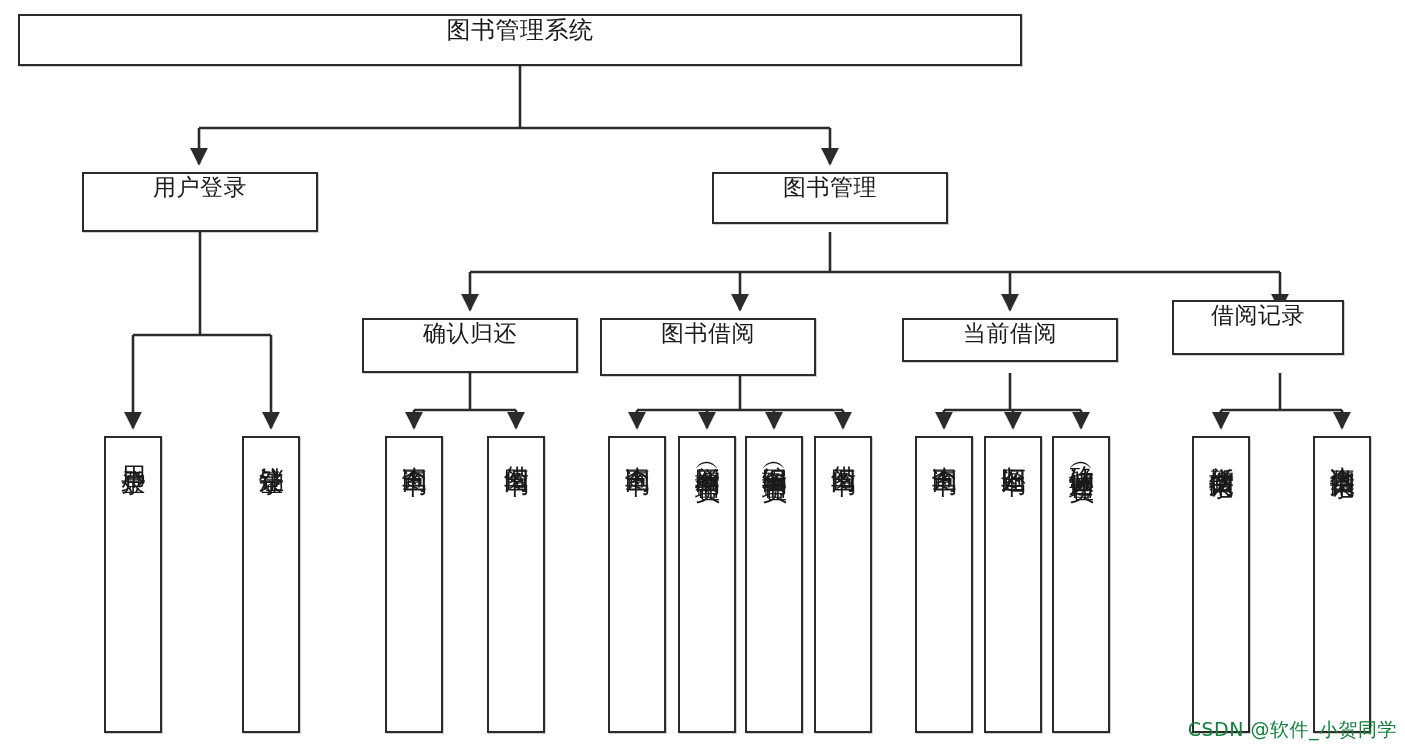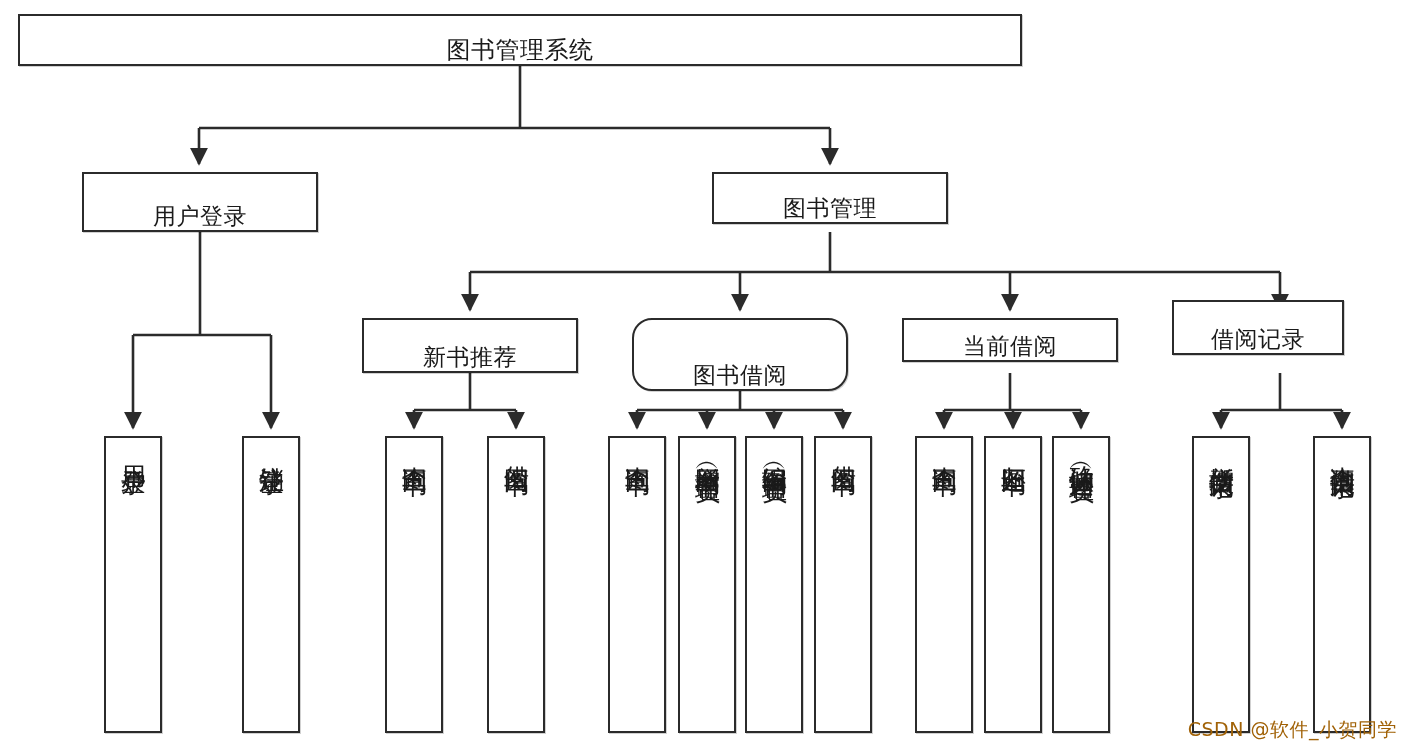--- a/index.html
+++ b/index.html
@@ -25,21 +25,21 @@
     width: 1405px;
     height: 747px;
     pointer-events: none;
   }
   .node {
     position: absolute;
     box-sizing: border-box;
     border: 2.5px solid #2b2b2b;
     background: #ffffff;
     display: flex;
-    align-items: flex-end;
+    align-items: flex-start;
     justify-content: center;
     color: #1a1a1a;
     box-shadow: 1px 1px 0 rgba(0,0,0,0.18);
   }
   .node .label {
     display: block;
     text-align: center;
     line-height: 1.18;
     letter-spacing: 0.5px;
   }
@@ -66,21 +66,21 @@
     white-space: nowrap;
   }
   .node.vert.tall .label {
     font-size: 25px;
   }
   #watermark {
     position: absolute;
     right: 8px;
     bottom: 4px;
     font-size: 19px;
-    color: #a16207;
+    color: #15803d;
     letter-spacing: 0.5px;
     white-space: nowrap;
     font-family: "DejaVu Sans", "Liberation Sans", sans-serif;
   }
 </style>
 </head>
 <body>
 
 <div id="canvas">
 
@@ -140,23 +140,23 @@
   </div>
 
   <div class="node horiz" id="node-l1-0" style="left: 82px; top: 172px; width: 236px; height: 60px;">
     <span class="label">用户登录</span>
   </div>
   <div class="node horiz" id="node-l1-1" style="left: 712px; top: 172px; width: 236px; height: 52px;">
     <span class="label">图书管理</span>
   </div>
 
   <div class="node horiz" id="node-l2-0" style="left: 362px; top: 318px; width: 216px; height: 55px;">
-    <span class="label">新书推荐</span>
-  </div>
-  <div class="node horiz" id="node-l2-1" style="left: 632px; top: 318px; width: 216px; height: 73px; border-radius: 20px;">
+    <span class="label">确认归还</span>
+  </div>
+  <div class="node horiz" id="node-l2-1" style="left: 600px; top: 318px; width: 216px; height: 58px;">
     <span class="label">图书借阅</span>
   </div>
   <div class="node horiz" id="node-l2-2" style="left: 902px; top: 318px; width: 216px; height: 44px;">
     <span class="label">当前借阅</span>
   </div>
   <div class="node horiz" id="node-l2-3" style="left: 1172px; top: 300px; width: 172px; height: 55px;">
     <span class="label">借阅记录</span>
   </div>
 
   <div class="node vert" id="node-leaf-0" style="left: 104px; top: 436px; width: 58px; height: 297px;">

